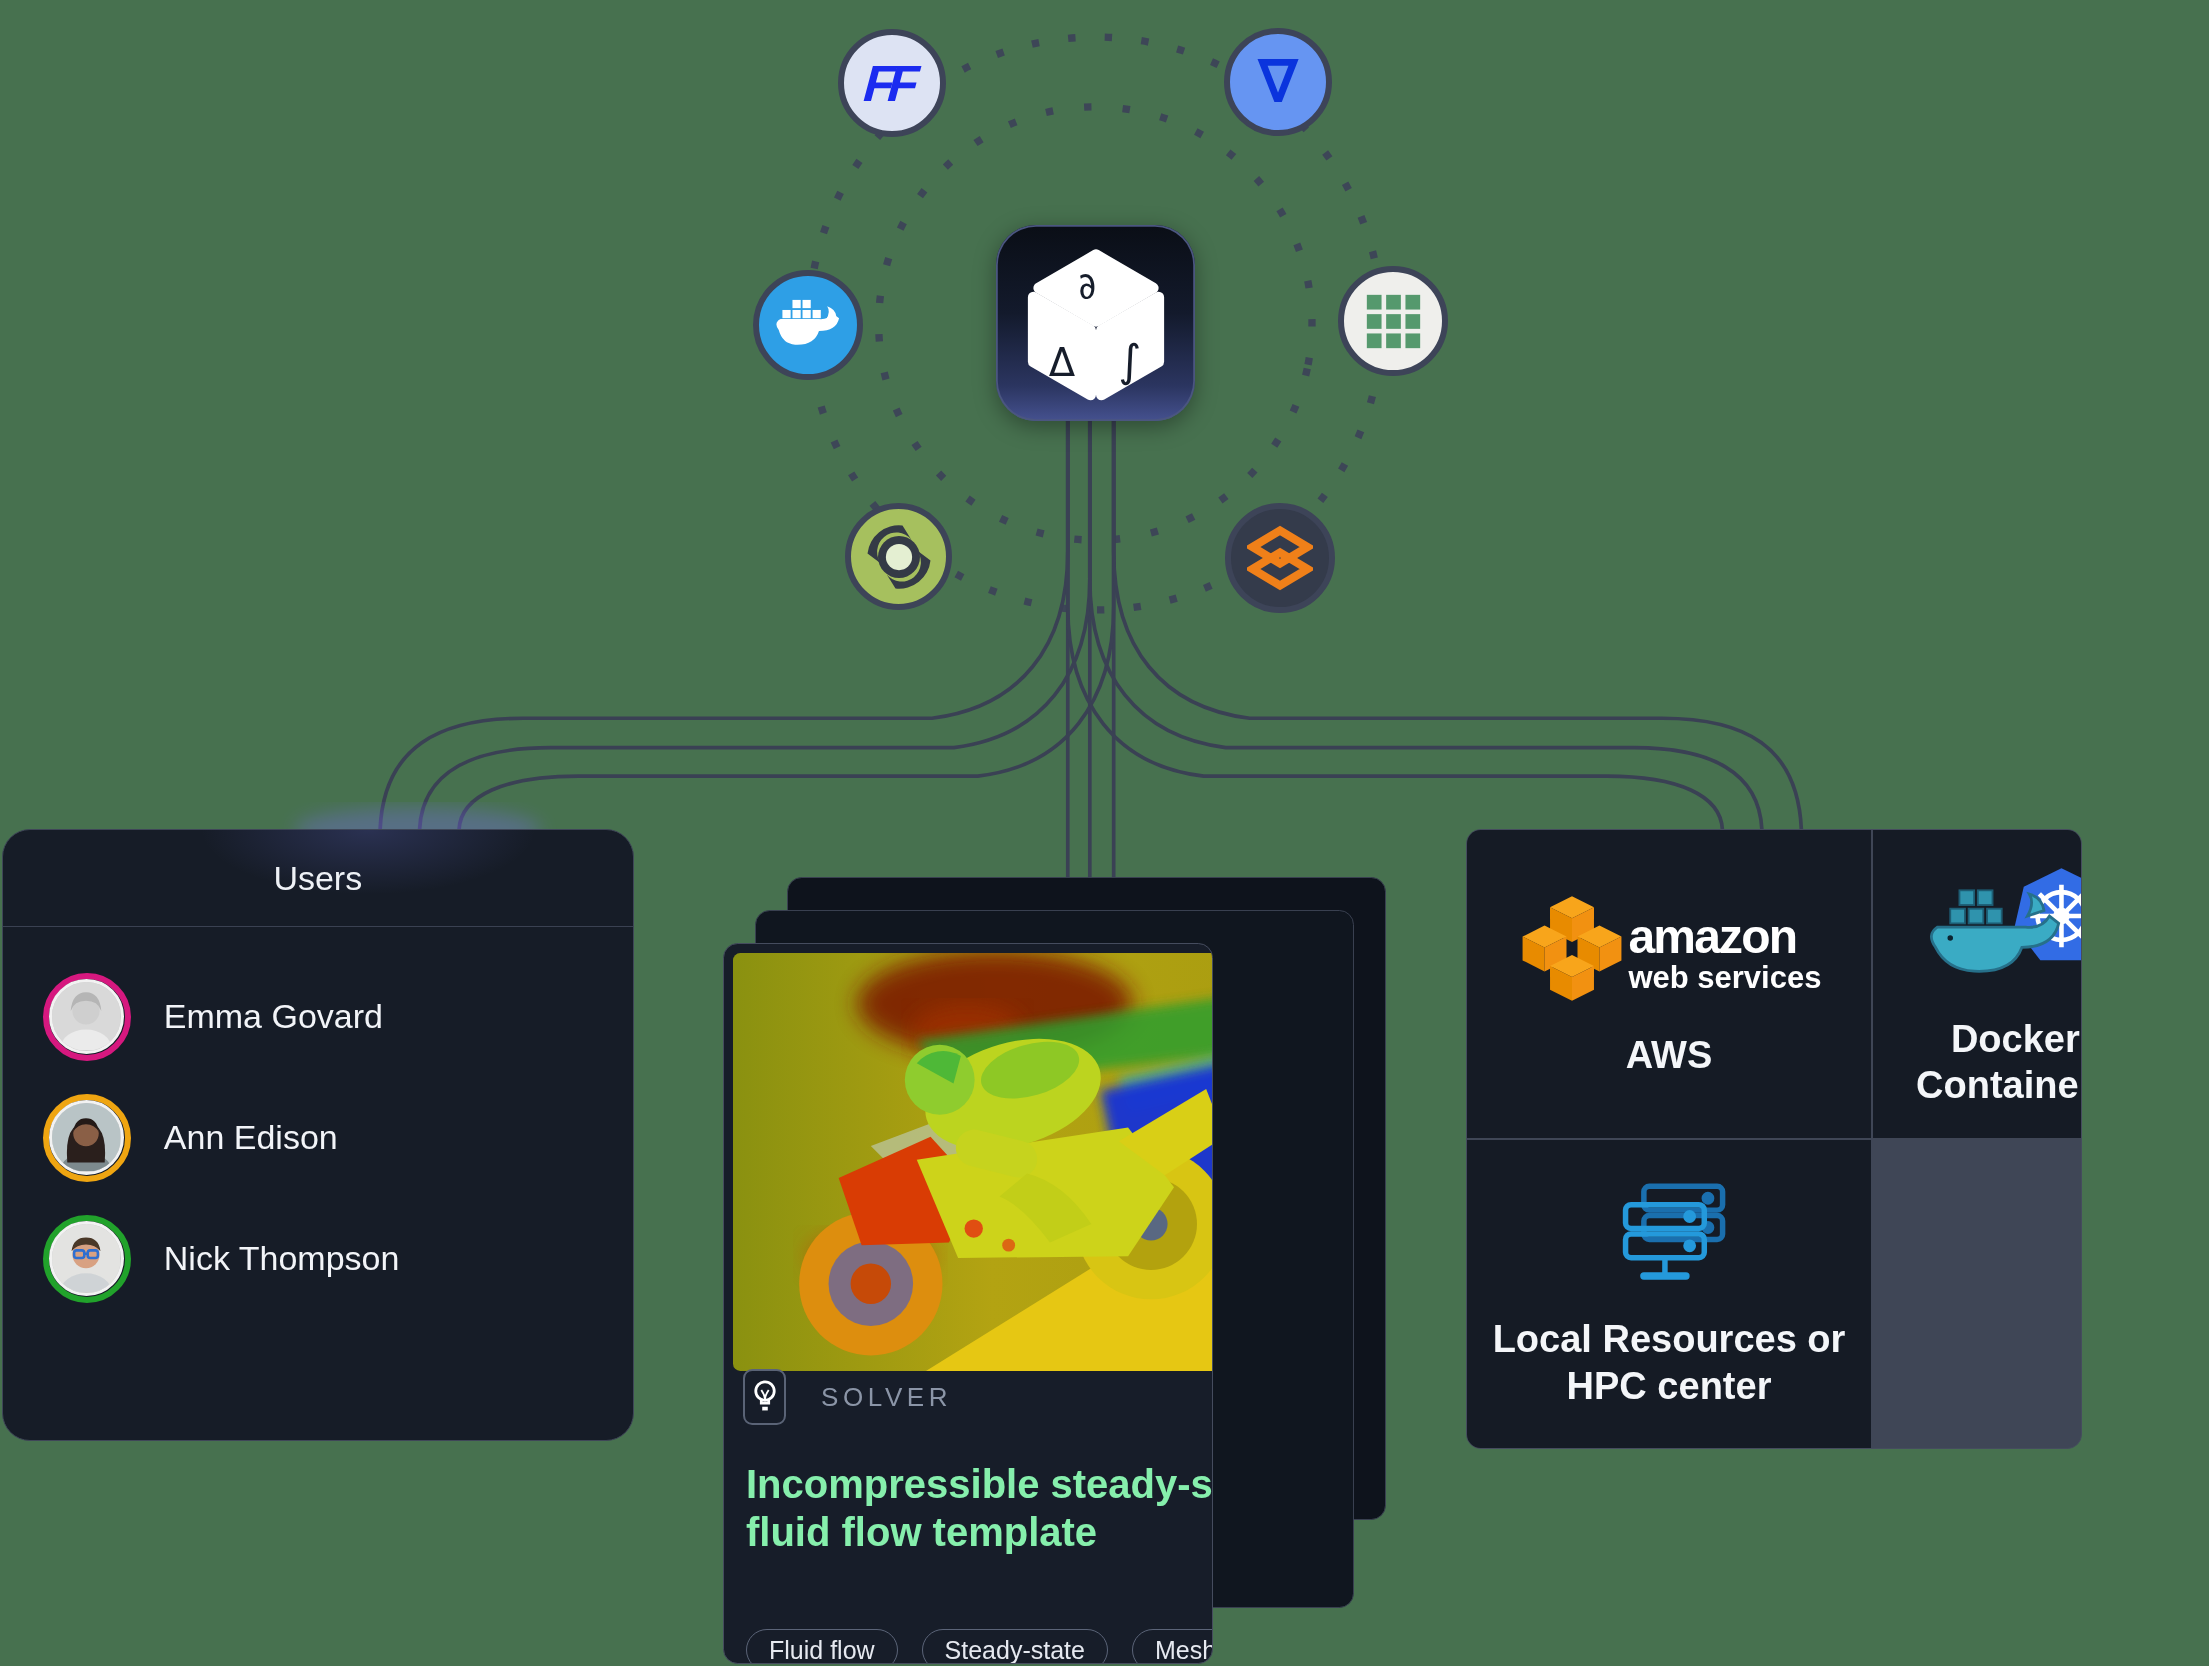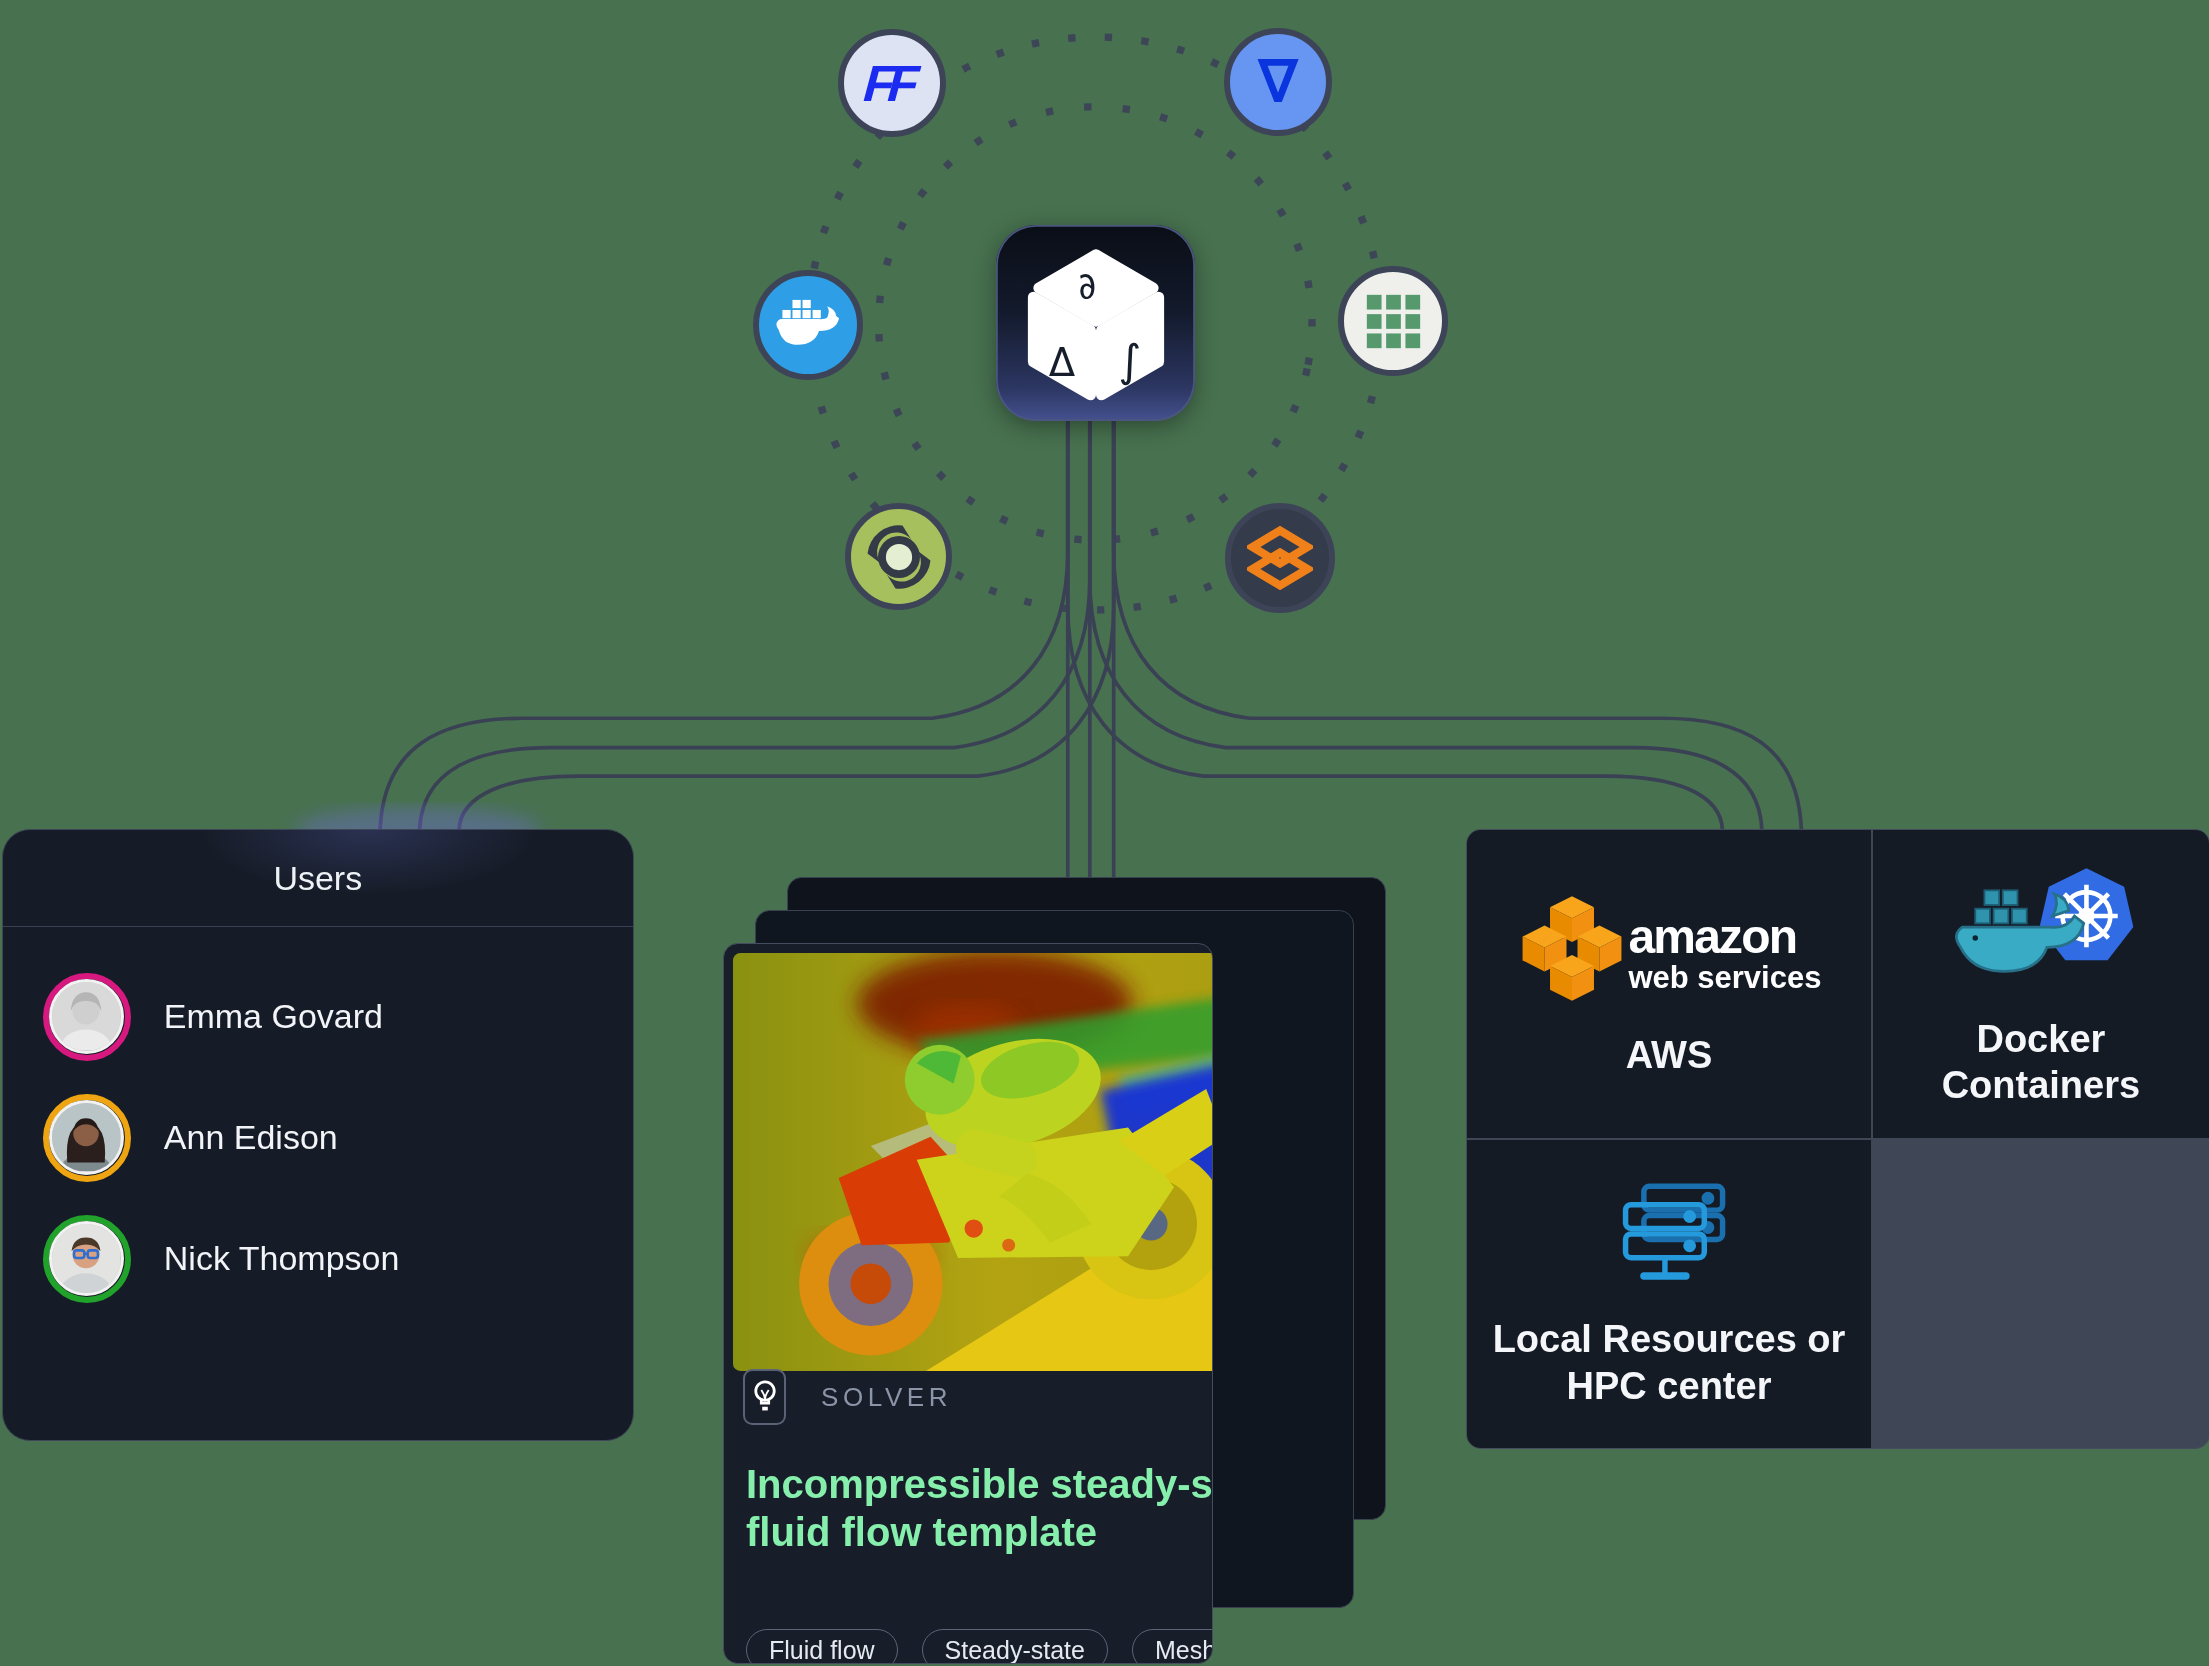--- a/index.html
+++ b/index.html
@@ -54,21 +54,21 @@
   .badge-row{position:absolute;left:19px;top:425px;display:flex;align-items:center;gap:35px;}
   .bulb-box{width:43px;height:56px;border:2.8px solid #5a6376;border-radius:9.2px;box-sizing:border-box;
        display:flex;align-items:center;justify-content:center;}
   .solver-label{font-size:26px;letter-spacing:4.6px;color:#8b95a7;}
   .card-title{position:absolute;left:22px;top:516px;width:551px;font-size:40px;line-height:48px;color:#86efac;font-weight:bold;}
   .tag-row{position:absolute;left:22px;top:648px;display:flex;gap:24px;}
   .tag{display:inline-flex;align-items:center;height:42px;padding:0 22px;border:1.8px solid #5b6478;
        border-radius:24px;color:#e6e9f0;font-size:25px;box-sizing:border-box;white-space:nowrap;margin-top:37px;}
 
   
-  .providers{position:absolute;left:1466px;top:829px;width:744px;height:620px;box-sizing:border-box;
+  .providers{position:absolute;left:1466px;top:829px;width:616px;height:620px;box-sizing:border-box;
        border:1.8px solid #454c5e;border-radius:14.7px;overflow:hidden;background:#3f4656;
        display:grid;grid-template-columns:1fr 1fr;grid-template-rows:1fr 1fr;gap:1.8px;}
   .cell{background:#151b25;display:flex;flex-direction:column;align-items:center;justify-content:center;}
   .cell-label{font-size:38px;font-weight:700;color:#f4f6f9;text-align:center;line-height:1.22;}
   .aws-logo{display:flex;align-items:flex-start;gap:1.8px;}
   .aws-words{display:flex;flex-direction:column;margin-top:24px;}
   .aws-word1{font-size:48px;font-weight:700;color:#ffffff;letter-spacing:-1.8px;line-height:1;}
   .aws-word2{font-size:31px;font-weight:700;color:#ffffff;letter-spacing:0;line-height:1.1;}
   .w300{width:285px;} .w440{width:404px;}
   .mt26{margin-top:24px;} .mt20{margin-top:18.4px;}

